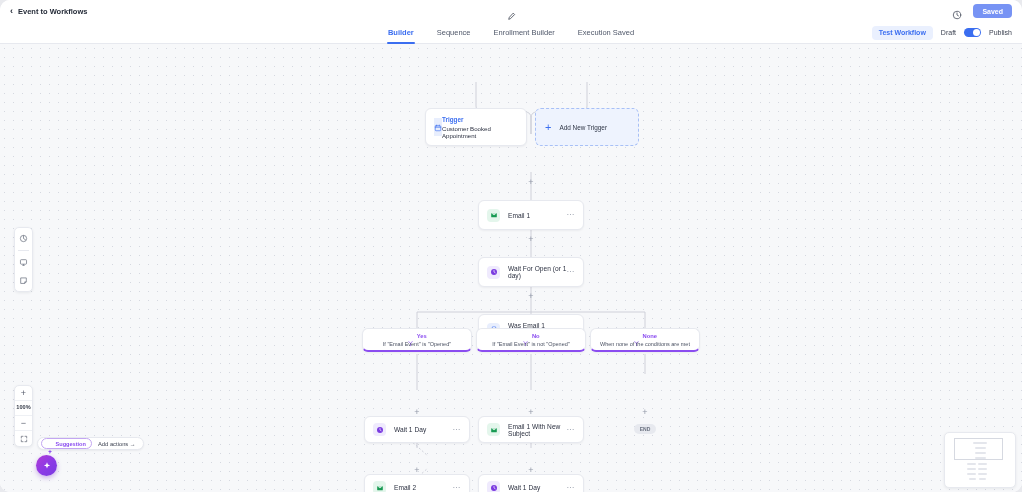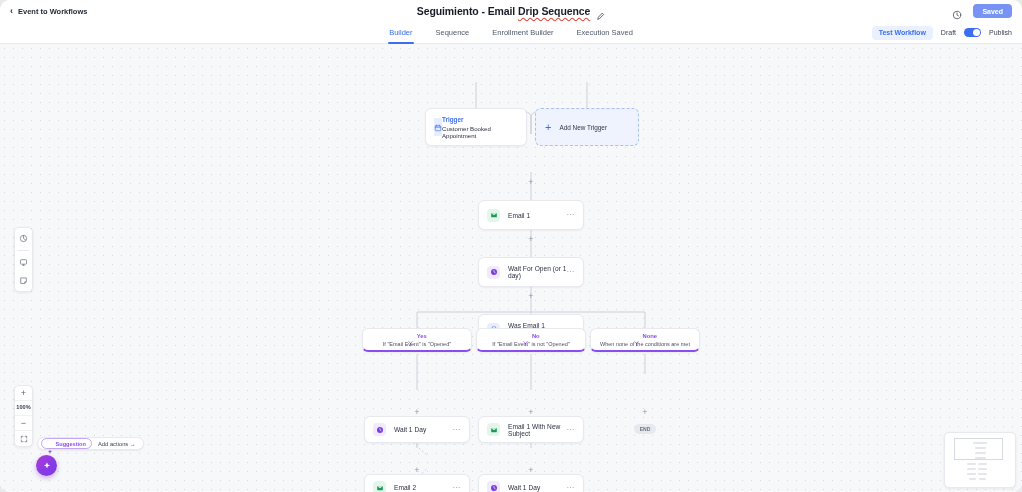--- a/index.html
+++ b/index.html
@@ -72,21 +72,21 @@
   .tabs {
     position: absolute; left: 0; right: 0;
     display: flex; justify-content: center; gap: 21px;
     height: 22px; align-items: center;
   }
   .tab {
     font-size: 7.5px; color: #50586a; cursor: pointer;
     height: 22px; display: flex; align-items: center;
     position: relative; padding: 0 1px;
   }
-  .tab.active { color: #3b6ef0; font-weight: 400; }
+  .tab.active { color: #3b6ef0; font-weight: 700; }
   .tab.active::after {
     content: ""; position: absolute; left: 0; right: 0; bottom: 0;
     height: 1.6px; background: #3b6ef0; border-radius: 2px;
   }
   .tabbar-right {
     margin-left: auto; display: flex; align-items: center; gap: 8px;
     padding-right: 10px; z-index: 2;
   }
   .test-btn {
     background: #eaf0fe; color: #3b6ef0;
@@ -278,21 +278,20 @@
 
 <div class="app">
 
   <div class="topbar">
     <div class="back-link">
       <span class="back-chev">‹</span>
       <span>Event to Workflows</span>
     </div>
 
     <div class="title-wrap">
-      <div class="doc-title"><span>Seguimiento - Email </span><span class="spell">Drip Sequence</span></div>
       <span class="pencil-icon">
         <svg viewBox="0 0 16 16" fill="none" stroke="currentColor" stroke-width="1.4" stroke-linecap="round" stroke-linejoin="round">
           <path d="M11.5 2.5l2 2L6 12l-3 1 1-3z"></path>
         </svg>
       </span>
     </div>
 
     <div class="topbar-right">
       <span class="hist-icon">
         <svg viewBox="0 0 16 16" fill="none" stroke="currentColor" stroke-width="1.3" stroke-linecap="round">

